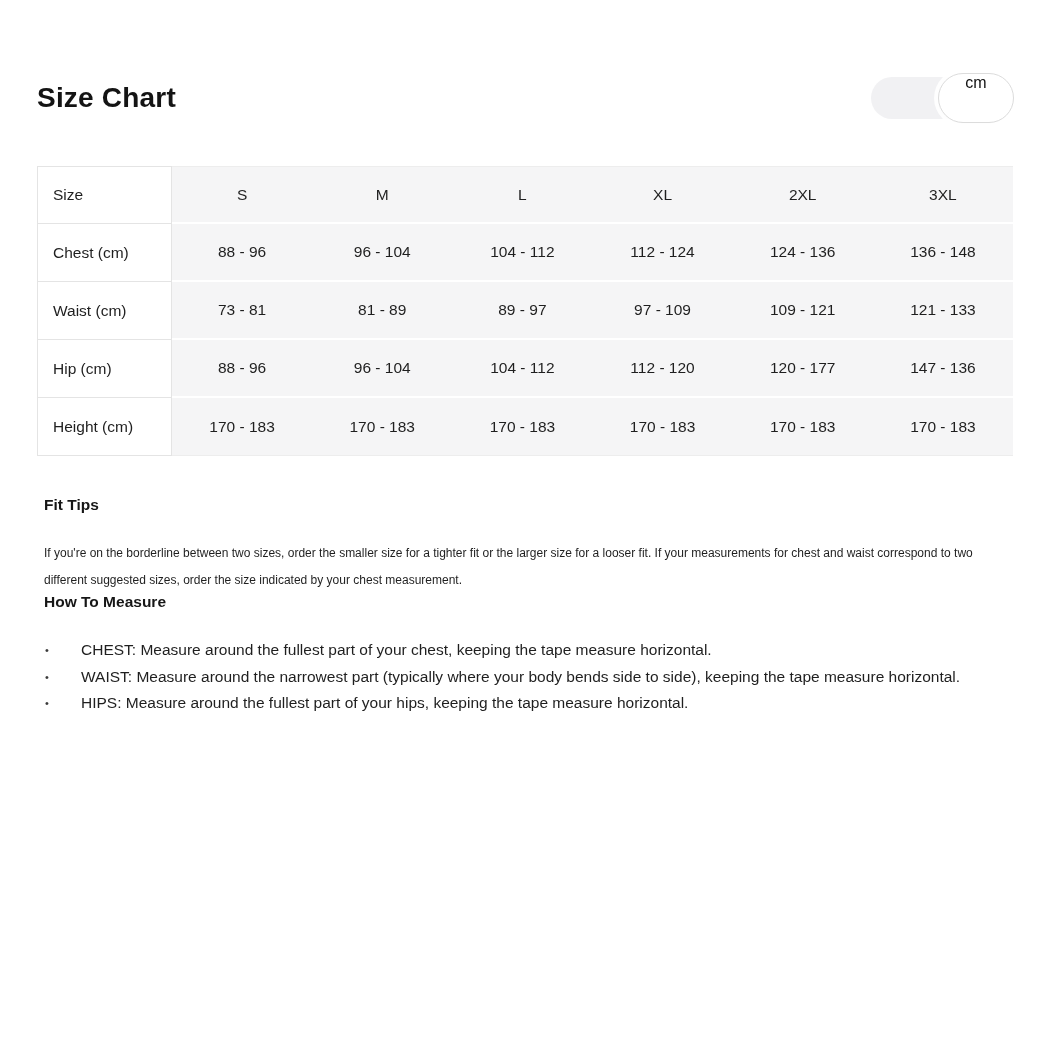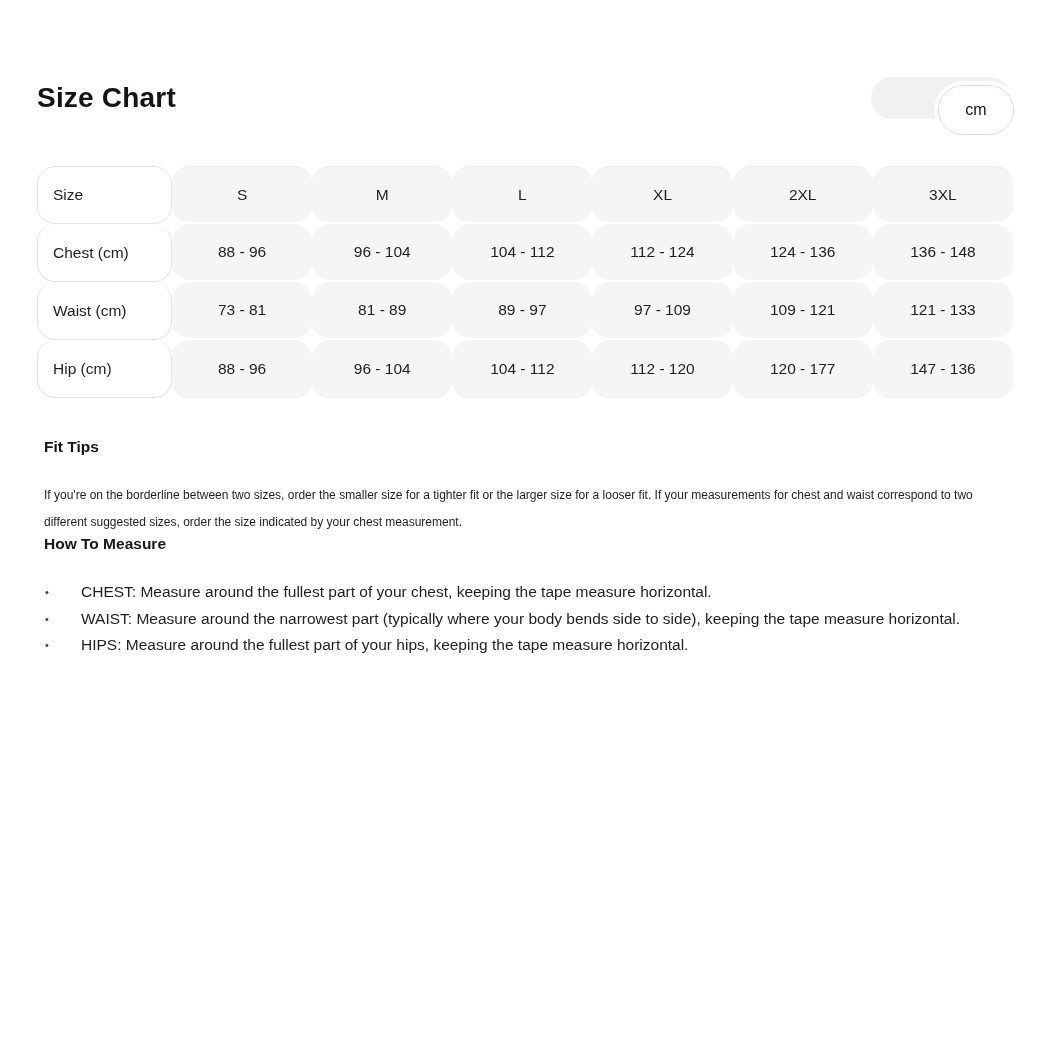--- a/index.html
+++ b/index.html
@@ -50,24 +50,22 @@
     position: absolute;
     right: -3px;
     top: -4px;
     width: 76px;
     height: 50px;
     background: #ffffff;
     border: 1px solid #dcdcdc;
     border-radius: 25px;
     box-shadow: 0 0 0 4px rgba(255,255,255,0.9), 0 1px 3px rgba(0,0,0,0.06);
     display: flex;
-    align-items: center;
     justify-content: center;
     box-sizing: border-box;
-    margin-top: 12px;
   }
   .toggle-thumb span {
     font-size: 16px;
     color: #111111;
   }
   
   .size-table-wrap { margin-top: 42px; }
   table.size-table {
     width: 100%;
     border-collapse: separate;
@@ -76,21 +74,20 @@
     font-size: 15.5px;
     color: #1f1f1f;
   }
   table.size-table col.c-label { width: 135px; }
   table.size-table td, table.size-table th {
     height: 58px;
     box-sizing: border-box;
     vertical-align: middle;
     font-weight: 400;
     padding: 0;
-    border-radius: 18px;
   }
   .label-cell {
     background: #ffffff;
     text-align: left;
     padding-left: 15px !important;
     border-left: 1px solid #e4e4e4;
     border-right: 1px solid #e4e4e4;
     border-bottom: 1px solid #e4e4e4;
   }
   tr:first-child .label-cell { border-top: 1px solid #e4e4e4; }
@@ -195,20 +192,29 @@
         </tr>
         <tr>
           <td class="label-cell">Hip (cm)</td>
           <td class="data-cell">88 - 96</td>
           <td class="data-cell">96 - 104</td>
           <td class="data-cell">104 - 112</td>
           <td class="data-cell">112 - 120</td>
           <td class="data-cell">120 - 177</td>
           <td class="data-cell">147 - 136</td>
         </tr>
+        <tr>
+          <td class="label-cell">Height (cm)</td>
+          <td class="data-cell">170 - 183</td>
+          <td class="data-cell">170 - 183</td>
+          <td class="data-cell">170 - 183</td>
+          <td class="data-cell">170 - 183</td>
+          <td class="data-cell">170 - 183</td>
+          <td class="data-cell">170 - 183</td>
+        </tr>
       </tbody>
     </table>
   </div>
 
   <div class="section-heading fit-tips-heading">Fit Tips</div>
   <div class="fit-tips-body">If you're on the borderline between two sizes, order the smaller size for a tighter fit or the larger size for a looser fit. If your measurements for chest and waist correspond to two different suggested sizes, order the size indicated by your chest measurement.</div>
 
   <div class="section-heading how-to-heading">How To Measure</div>
   <ul class="measure-list">
     <li>CHEST: Measure around the fullest part of your chest, keeping the tape measure horizontal.</li>

